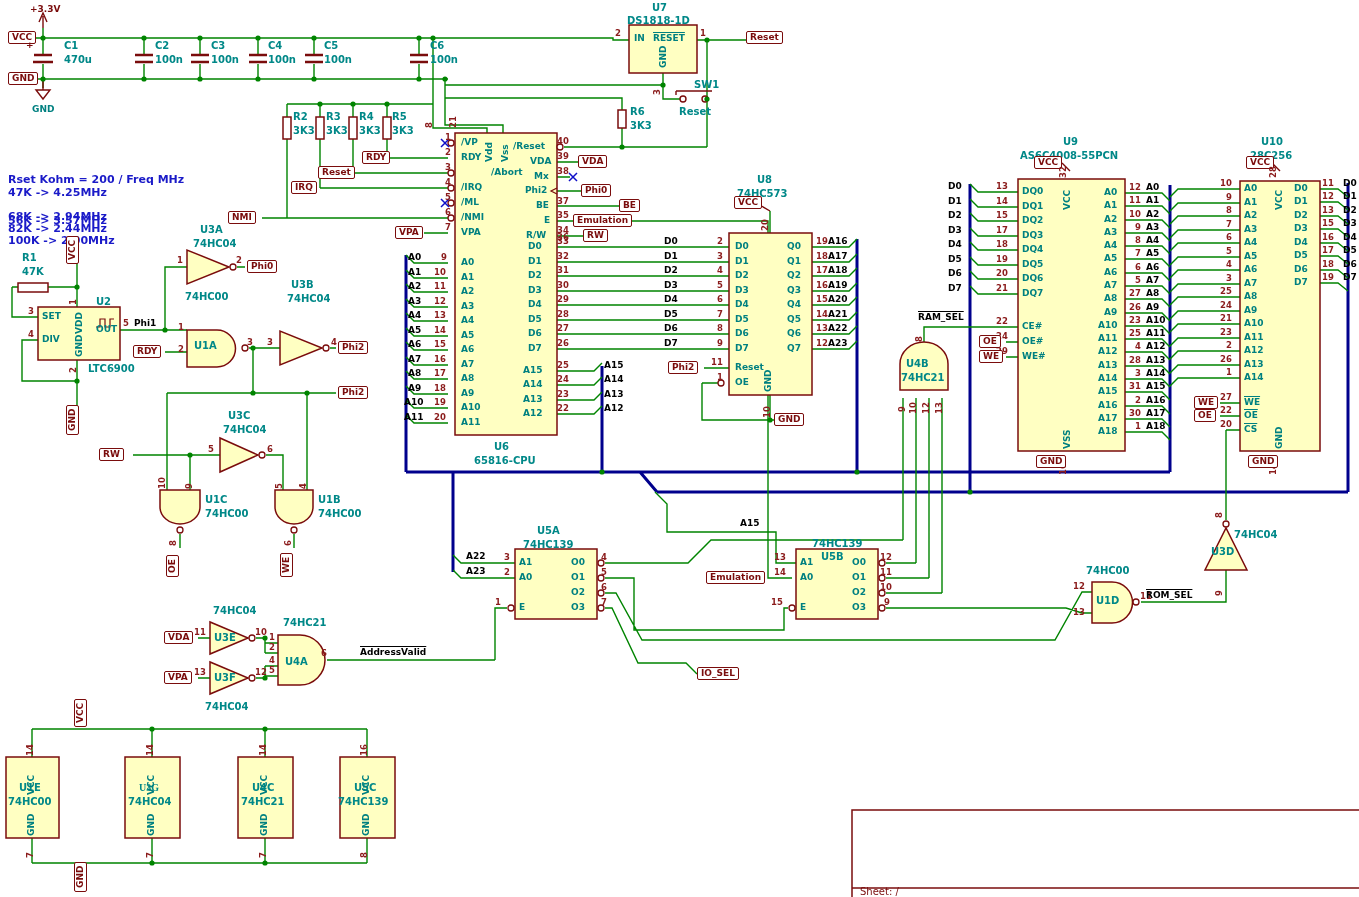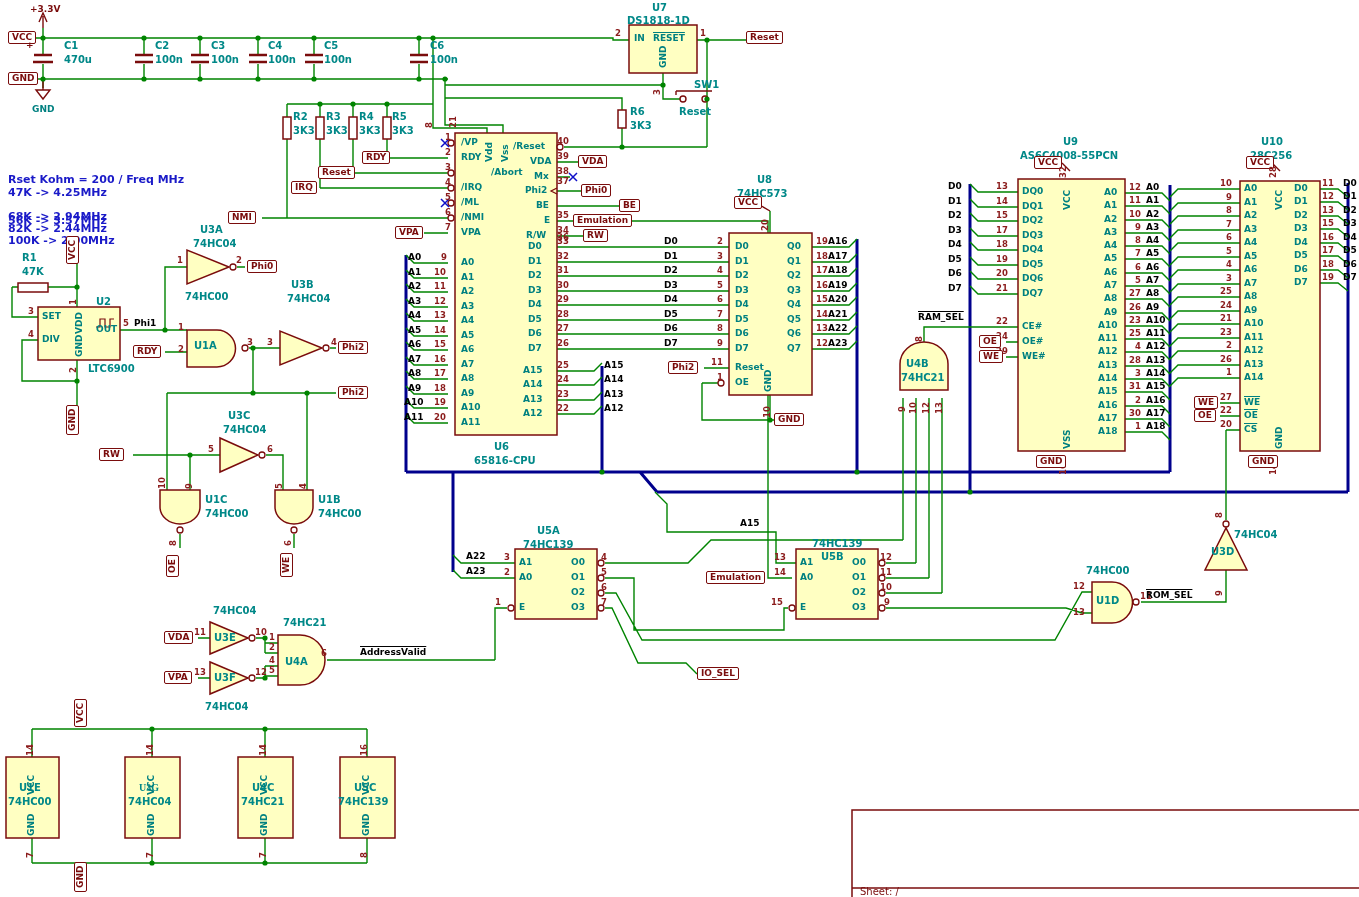--- a/index.html
+++ b/index.html
@@ -306,21 +306,21 @@
         <span class="lb nm" style="left: 461px; top: 330px;">A5</span>
         <span class="lb nm" style="left: 461px; top: 344px;">A6</span>
         <span class="lb nm" style="left: 461px; top: 359px;">A7</span>
         <span class="lb nm" style="left: 461px; top: 373px;">A8</span>
         <span class="lb nm" style="left: 461px; top: 388px;">A9</span>
         <span class="lb nm" style="left: 461px; top: 402px;">A10</span>
         <span class="lb nm" style="left: 461px; top: 417px;">A11</span>
         <span class="lb pn" style="left: 557px; top: 136px;">40</span>
         <span class="lb pn" style="left: 557px; top: 151px;">39</span>
         <span class="lb pn" style="left: 557px; top: 166px;">38</span>
-        <span class="lb pn" style="left: 557px; top: 176px;">37</span>
+        <span class="lb pn" style="left: 557px; top: 196px;">37</span>
         <span class="lb pn" style="left: 557px; top: 195px; margin-top: 37px;">36</span>
         <span class="lb pn" style="left: 557px; top: 210px;">35</span>
         <span class="lb pn" style="left: 557px; top: 225px;">34</span>
         <span class="lb nm" style="left: 513px; top: 141px;">/Reset</span>
         <span class="lb nm" style="left: 530px; top: 156px;">VDA</span>
         <span class="lb nm" style="left: 534px; top: 171px;">Mx</span>
         <span class="lb nm" style="left: 525px; top: 185px;">Phi2</span>
         <span class="lb nm" style="left: 536px; top: 200px;">BE</span>
         <span class="lb nm" style="left: 544px; top: 215px;">E</span>
         <span class="lb nm" style="left: 526px; top: 230px;">R/W</span>

